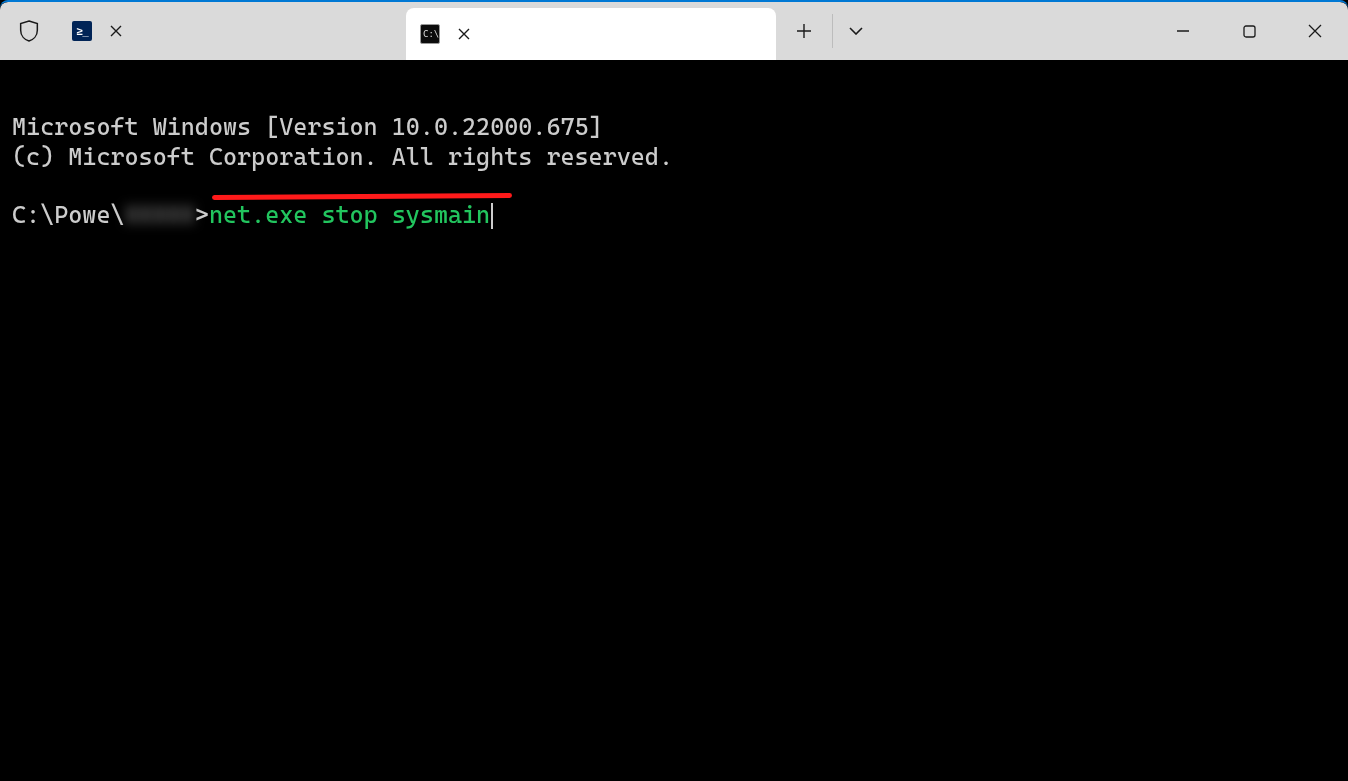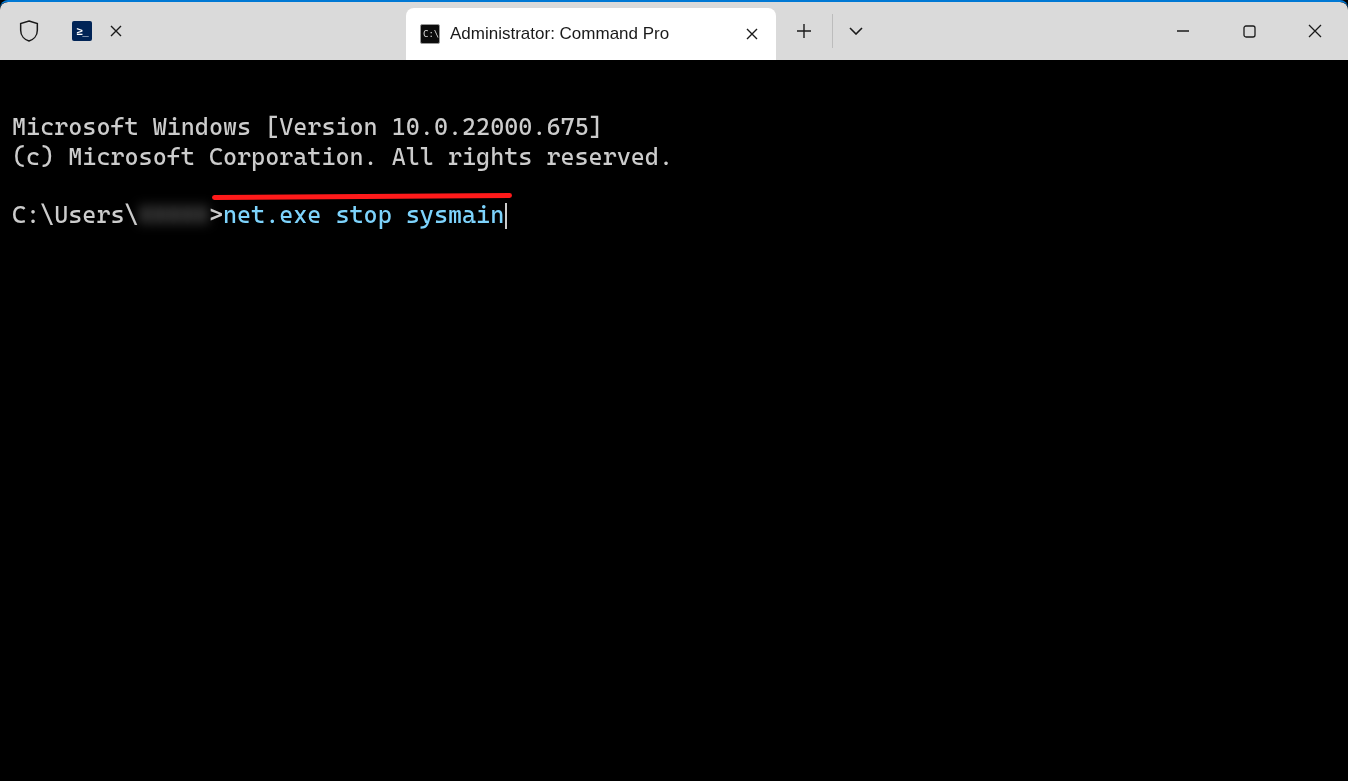--- a/index.html
+++ b/index.html
@@ -134,21 +134,21 @@
     .prompt-line {
       display: flex;
       align-items: center;
       position: relative;
     }
     .blur {
       display: inline-block;
       filter: blur(6px);
       color: #888;
     }
-    .cmd-text { color: #7dd3fc; }
+    .cmd-text { color: #22c55e; }
     .cursor {
       display: inline-block;
       width: 2px;
       height: 26px;
       background: #cccccc;
       margin-left: 1px;
       vertical-align: middle;
     }
     .underline-annot {
       position: absolute;
@@ -177,21 +177,20 @@
       <span>
         <svg width="12" height="12" viewBox="0 0 12 12">
             <path d="M1 1 L11 11 M11 1 L1 11" stroke="#1a1a1a" stroke-width="1.4"></path>
           </svg>
       </span>
     </span>
   </div>
 
   <div class="tab active">
     <span class="tab-icon-cmd">C:\</span>
-    <span class="tab-title">Administrator: Command Pro</span>
     <span class="tab-close">
       <span>
         <svg width="12" height="12" viewBox="0 0 12 12">
             <path d="M1 1 L11 11 M11 1 L1 11" stroke="#1a1a1a" stroke-width="1.4"></path>
           </svg>
       </span>
     </span>
   </div>
 
   <div class="newtab">
@@ -234,15 +233,15 @@
           </svg>
       </span>
     </div>
   </div>
 </div>
 
 <div class="terminal">
 <span>Microsoft Windows [Version 10.0.22000.675]</span>
 <span>(c) Microsoft Corporation. All rights reserved.</span>
 
-<span class="prompt-line"><span>C:\Users\</span><span class="blur">XXXXX</span><span>&gt;</span><span class="cmd-text">net.exe stop sysmain</span><span class="cursor"></span></span>
+<span class="prompt-line"><span>C:\Powe\</span><span class="blur">XXXXX</span><span>&gt;</span><span class="cmd-text">net.exe stop sysmain</span><span class="cursor"></span></span>
   <div class="underline-annot" style="left:212px; top:122px; width:300px;"></div>
 </div>
 
 </body></html>

